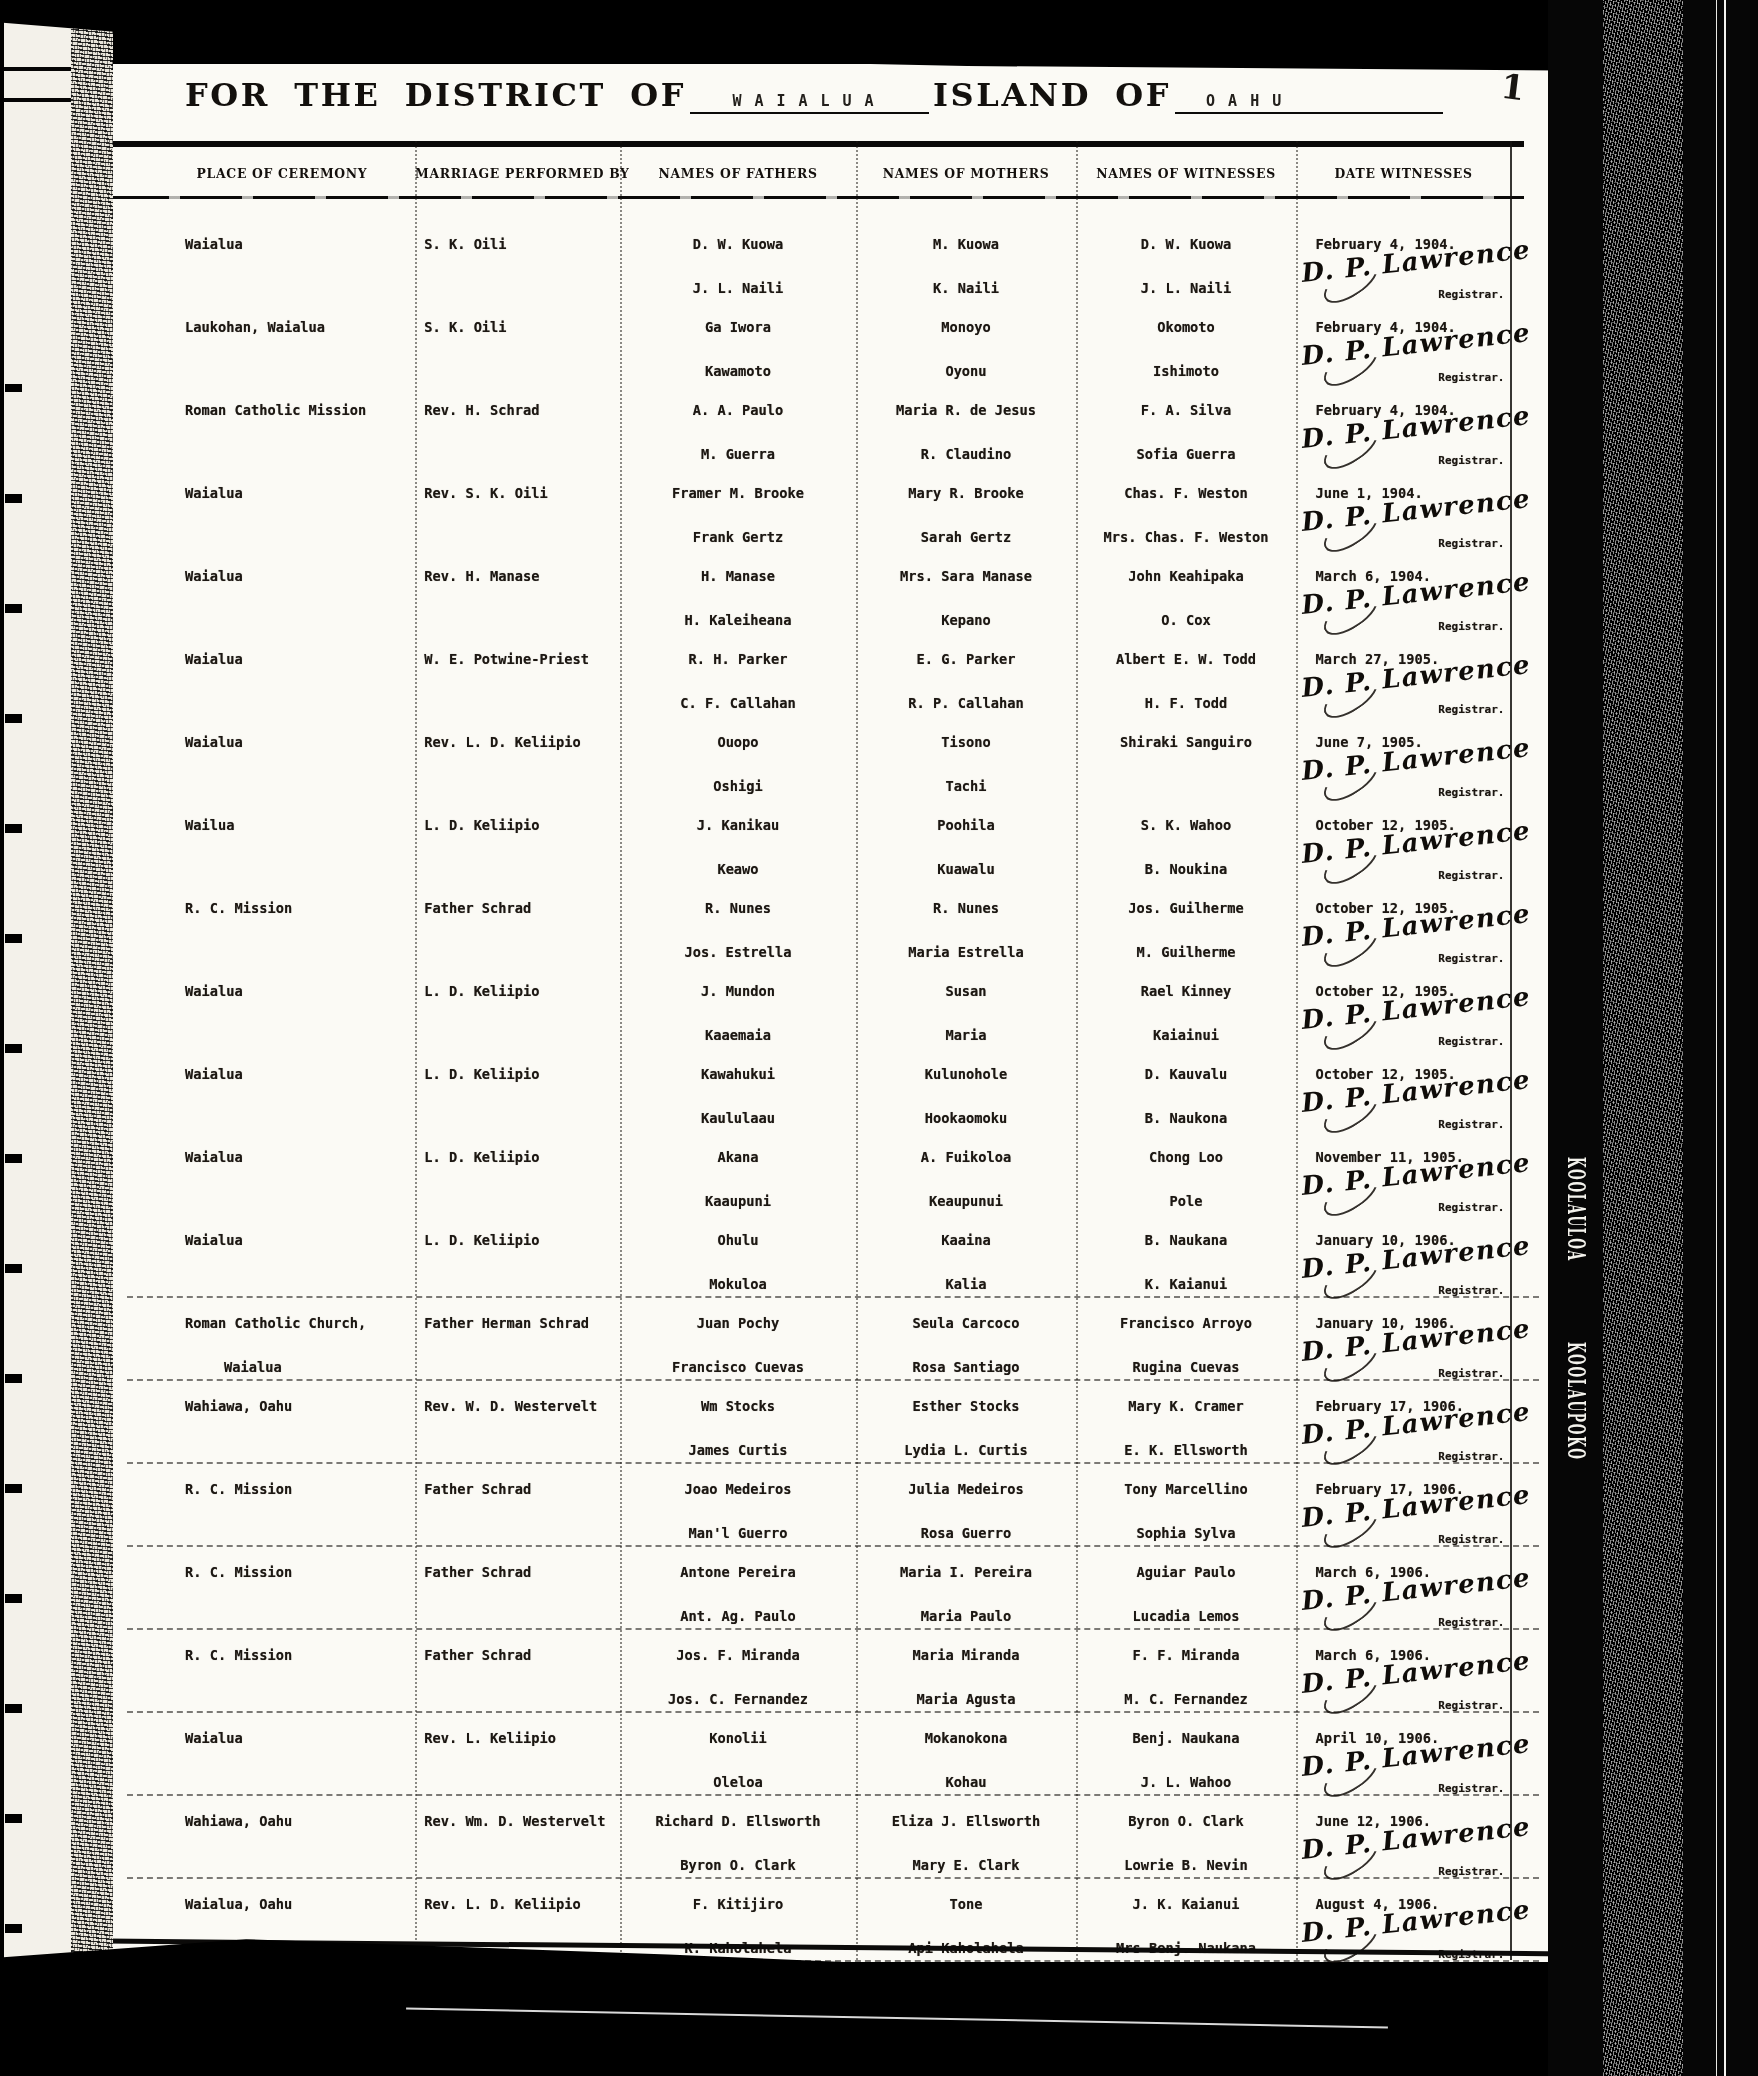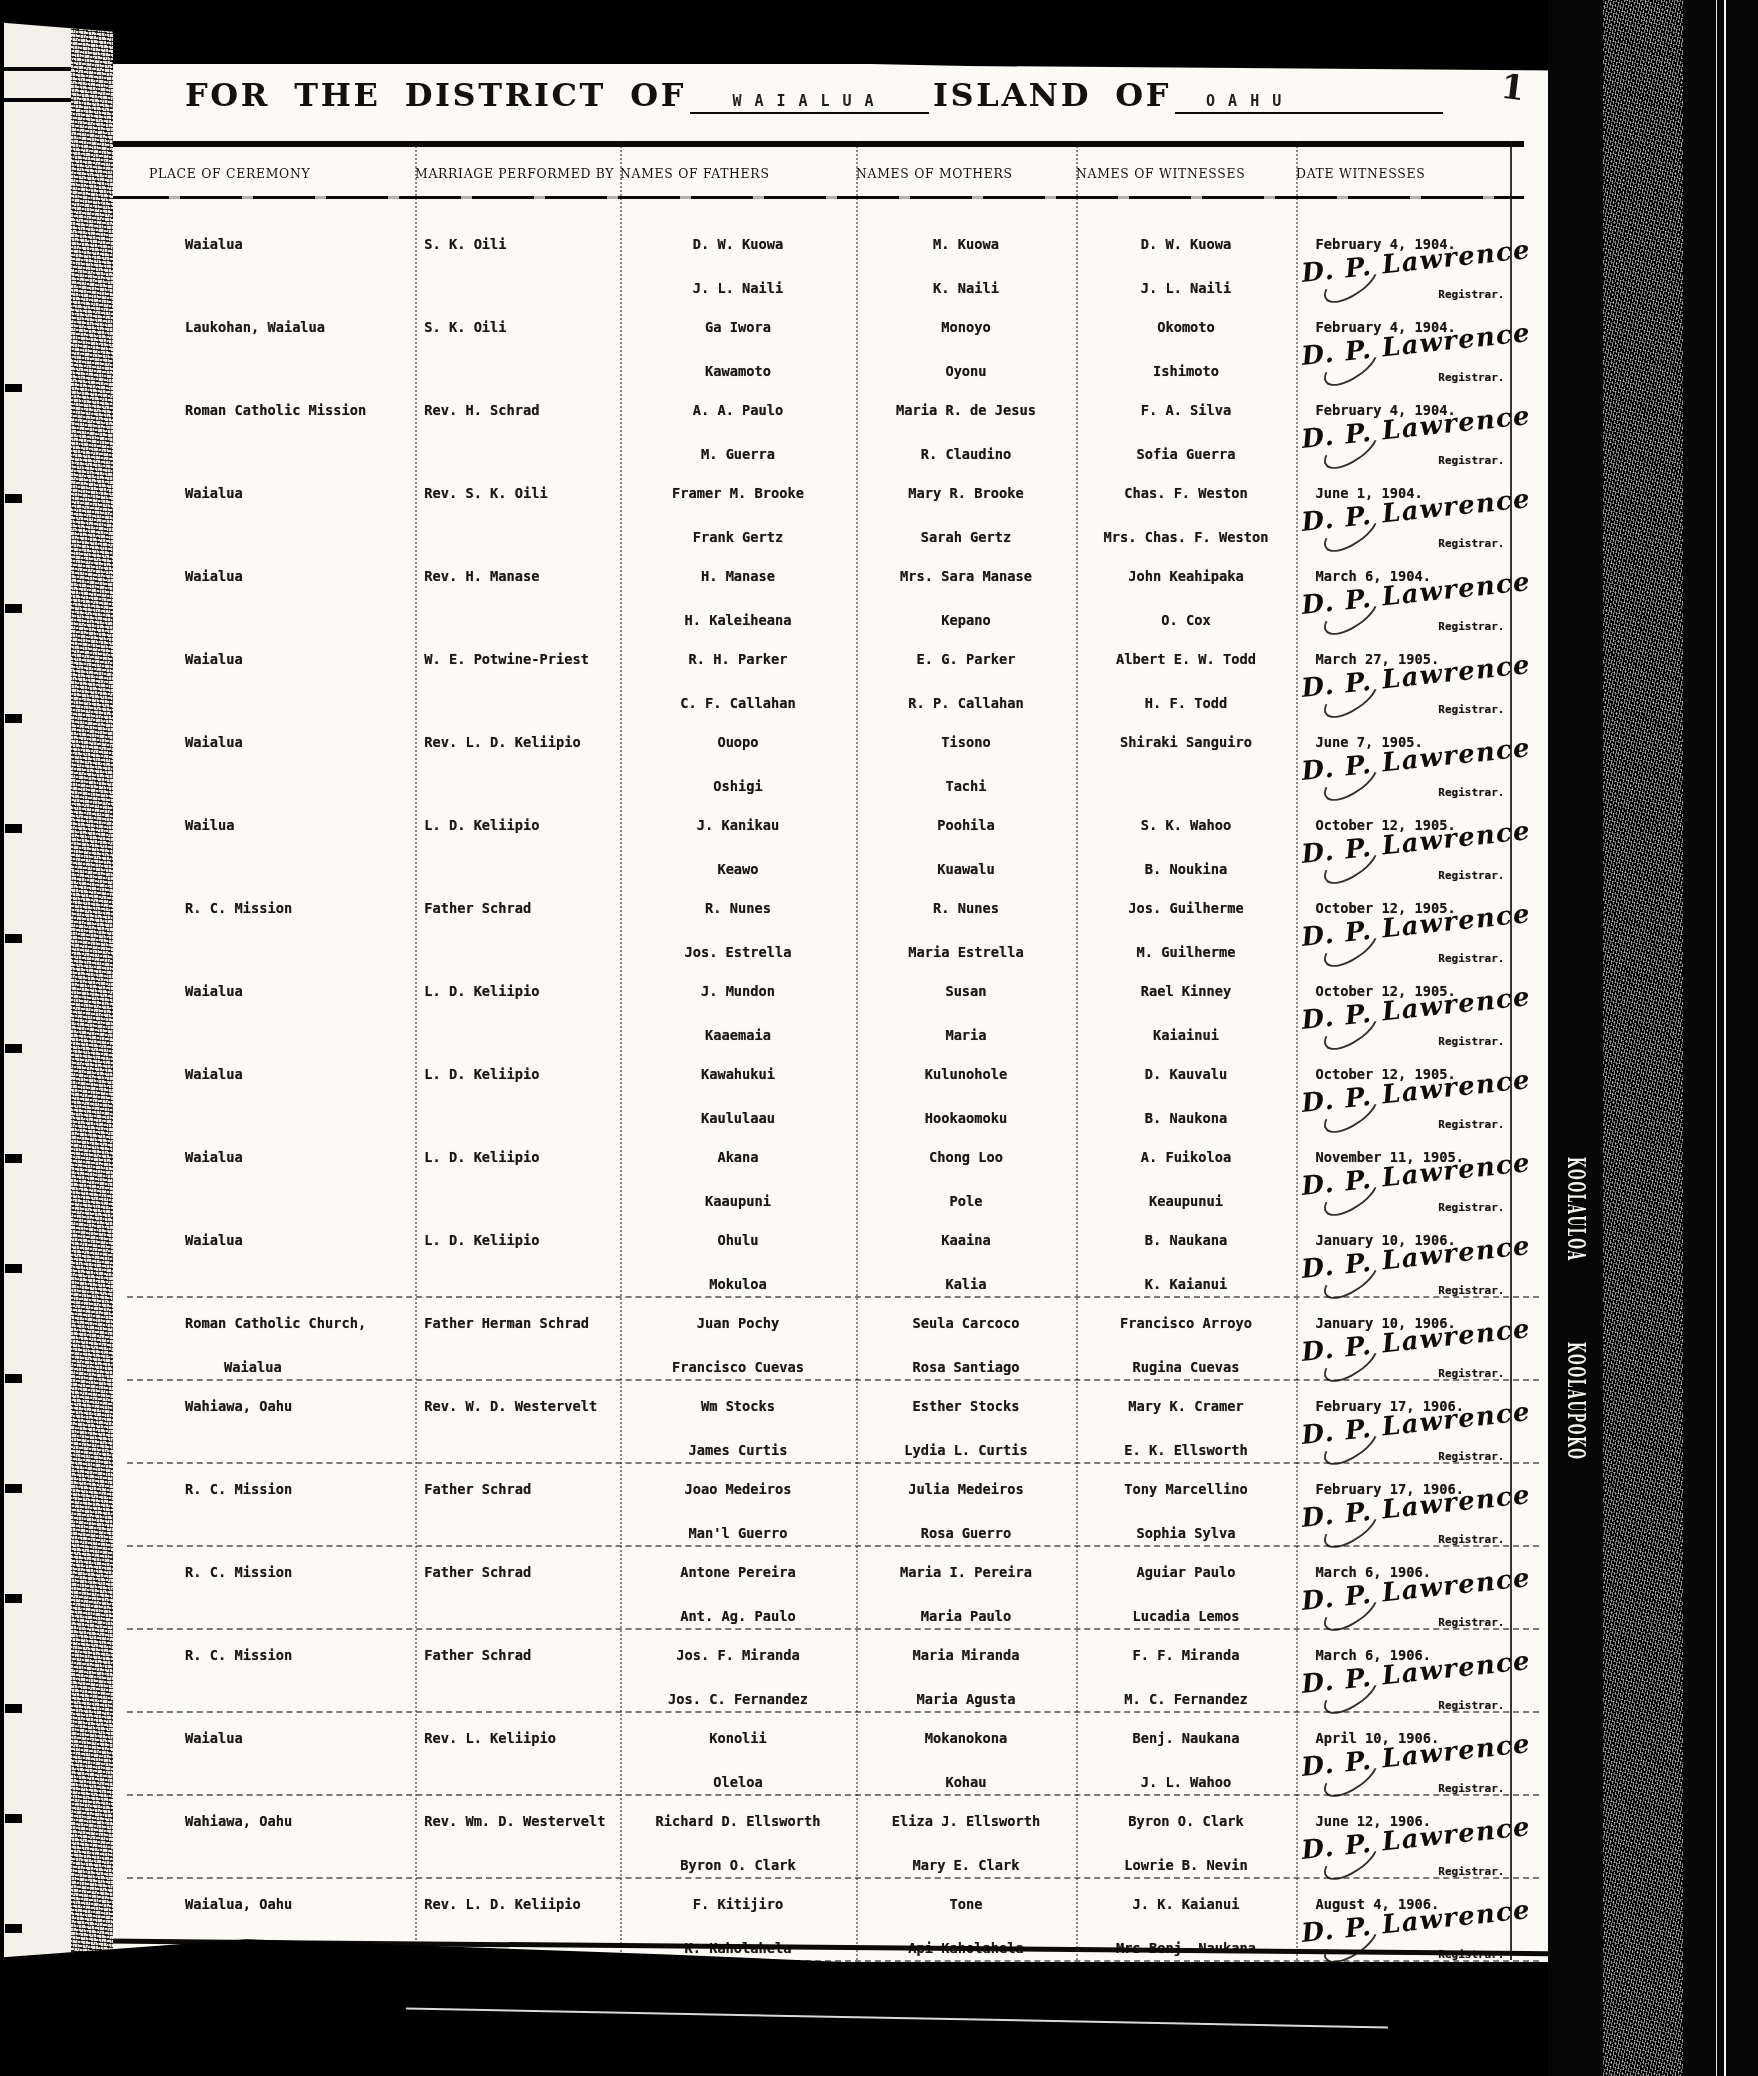--- a/index.html
+++ b/index.html
@@ -43,21 +43,21 @@
   .blank{border-bottom:2.6px solid #0c0b09;text-align:center;font-family:"DejaVu Sans Mono",monospace;
     font-weight:700;font-size:15px;letter-spacing:13px;color:#23201c;padding:0 7.9px 2px 7.9px;}
   .blank.district{min-width:239px;}
   .blank.island{min-width:268px;text-align:left;padding-left:31px;}
   .page-num{position:absolute;left:1424px;top:2.6px;font-family:"DejaVu Serif",serif;font-weight:700;
     font-size:34px;color:#181512;transform:rotate(7deg);}
 
   .rule-thick{position:absolute;left:30px;top:77px;width:1417px;height:5.9px;background:#0a0908;}
   .col-headers{position:absolute;left:72px;top:102px;width:1361px;display:grid;
     grid-template-columns:266px 205px 236px 220px 220px 215px;}
-  .col-header{font-family:"DejaVu Serif",serif;font-weight:400;font-size:12.4px;
+  .col-header{text-align:center;font-family:"DejaVu Serif",serif;font-weight:700;font-size:12.4px;
     letter-spacing:0.7px;color:#14100d;white-space:nowrap;}
   .rule-thin{position:absolute;left:30px;top:132px;width:1417px;height:3.3px;
     background:repeating-linear-gradient(90deg,#0b0a09 0 62px,rgba(11,10,9,.3) 62px 73px);}
 
   .vlines{position:absolute;left:72px;top:77px;width:1361px;height:1819px;pointer-events:none;}
   .vline{position:absolute;top:0;bottom:0;width:0;border-left:2px dotted rgba(25,22,18,.5);}
   .vline.solid{border-left:2px solid rgba(20,18,15,.85);}
 
   .rows{position:absolute;left:72px;top:168px;width:1361px;}
   .entry{position:relative;display:grid;grid-template-columns:266px 205px 236px 220px 220px 215px;
@@ -403,26 +403,26 @@
           <span class="l1">Waialua</span>
         </div>
         <div class="cell performer">
           <span class="l1">L. D. Keliipio</span>
         </div>
         <div class="cell center">
           <span class="l1">Akana</span>
           <span class="l2">Kaaupuni</span>
         </div>
         <div class="cell center">
+          <span class="l1">A. Fuikoloa</span>
+          <span class="l2">Keaupunui</span>
+        </div>
+        <div class="cell center">
           <span class="l1">Chong Loo</span>
           <span class="l2">Pole</span>
-        </div>
-        <div class="cell center">
-          <span class="l1">A. Fuikoloa</span>
-          <span class="l2">Keaupunui</span>
         </div>
         <div class="cell datecell">
           <span class="date">November 11, 1905.</span>
           <span class="sig">D. P. Lawrence</span>
           <span class="registrar">Registrar.</span>
         </div>
       </div>
       <div class="entry">
         <div class="cell place">
           <span class="l1">Waialua</span>

